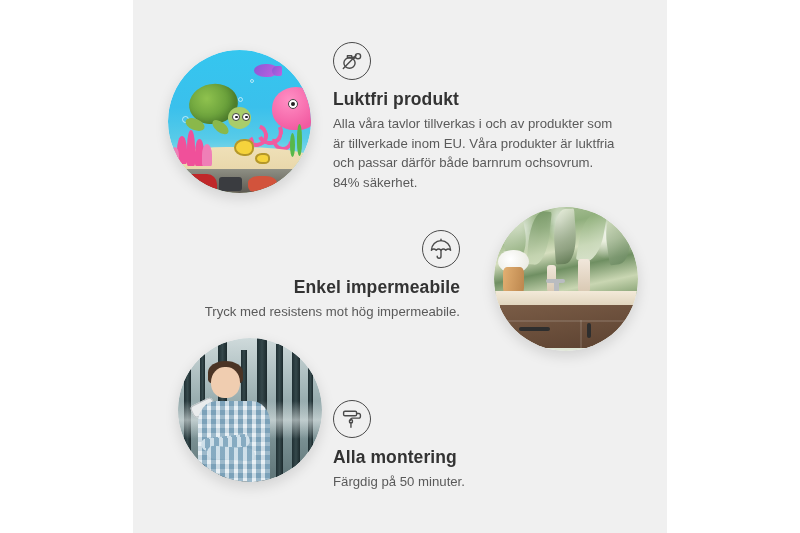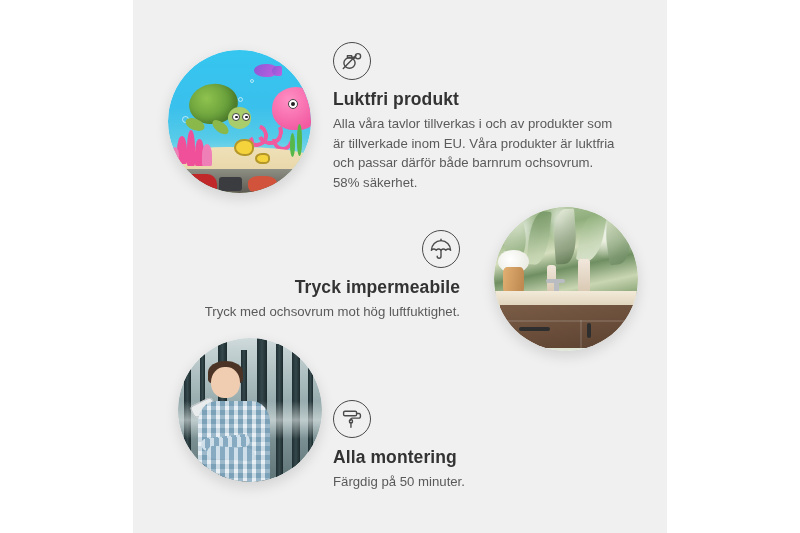--- a/index.html
+++ b/index.html
@@ -199,21 +199,21 @@
       <svg width="26" height="26" viewBox="0 0 26 26" fill="none" stroke="#4a4a4a" stroke-width="1.4" stroke-linecap="round" stroke-linejoin="round">
         <ellipse cx="10.5" cy="15" rx="5.6" ry="5.2"></ellipse>
         <path d="M8.4 9.9h4.3v-2.2H8.4z"></path>
         <path d="M13.3 9.2h3.1"></path>
         <circle cx="19" cy="8.2" r="2.6"></circle>
         <path d="M16.4 9.2l-1.6 1.4"></path>
         <path d="M4.3 20.6L17 7.6"></path>
       </svg>
     </div>
     <div class="f-title">Luktfri produkt</div>
-    <div class="f-desc">Alla våra tavlor tillverkas i och av produkter som är tillverkade inom EU. Våra produkter är luktfria och passar därför både barnrum ochsovrum. 58% säkerhet.</div>
+    <div class="f-desc">Alla våra tavlor tillverkas i och av produkter som är tillverkade inom EU. Våra produkter är luktfria och passar därför både barnrum ochsovrum. 84% säkerhet.</div>
   </div>
 
   <div class="circle-wrap" style="left:494px; top:207px; width:144px; height:144px;">
     <div class="circle-img">
       <div class="bath"></div>
       <div class="bath-wall">
         <div class="leaf" style="left:6%; top:8%; width:16%; height:52%; background:linear-gradient(160deg,#f2f6e6,#7ea06a); transform:rotate(-10deg);"></div>
         <div class="leaf" style="left:24%; top:4%; width:14%; height:60%; background:linear-gradient(160deg,#6c8f5c,#d8e4c4); transform:rotate(6deg);"></div>
         <div class="leaf" style="left:42%; top:2%; width:15%; height:62%; background:linear-gradient(160deg,#eef3e2,#566f49); transform:rotate(-4deg);"></div>
         <div class="leaf" style="left:60%; top:6%; width:16%; height:56%; background:linear-gradient(160deg,#88aa72,#eef3e2); transform:rotate(10deg);"></div>
@@ -236,22 +236,22 @@
   </div>
 
   <div class="txt align-right" style="left:180px; top:230px; width:280px;">
     <div class="icon-badge">
       <svg width="26" height="26" viewBox="0 0 26 26" fill="none" stroke="#4a4a4a" stroke-width="1.4" stroke-linecap="round" stroke-linejoin="round">
         <path d="M3.4 14.2a9.6 9.6 0 0 1 19.2 0c-1.6-1.5-3.2-1.5-4.8 0-1.6-1.5-3.2-1.5-4.8 0-1.6-1.5-3.2-1.5-4.8 0-1.6-1.5-3.2-1.5-4.8 0z"></path>
         <path d="M13 14.2v6.1a1.9 1.9 0 0 1-3.8 0"></path>
         <path d="M13 4.6V3.1"></path>
       </svg>
     </div>
-    <div class="f-title">Tryck impermeabile</div>
-    <div class="f-desc">Tryck med ochsovrum mot hög luftfuktighet.</div>
+    <div class="f-title">Enkel impermeabile</div>
+    <div class="f-desc">Tryck med resistens mot hög impermeabile.</div>
   </div>
 
   <div class="circle-wrap" style="left:178px; top:338px; width:144px; height:144px;">
     <div class="circle-img">
       <div class="forest"></div>
       <div class="tree" style="left:4%;  width:5%;  height:100%;"></div>
       <div class="tree" style="left:15%; width:4%;  height:96%;"></div>
       <div class="tree" style="left:28%; width:6%;  height:100%;"></div>
       <div class="tree" style="left:44%; width:4%;  height:92%;"></div>
       <div class="tree" style="left:55%; width:7%;  height:100%;"></div>

